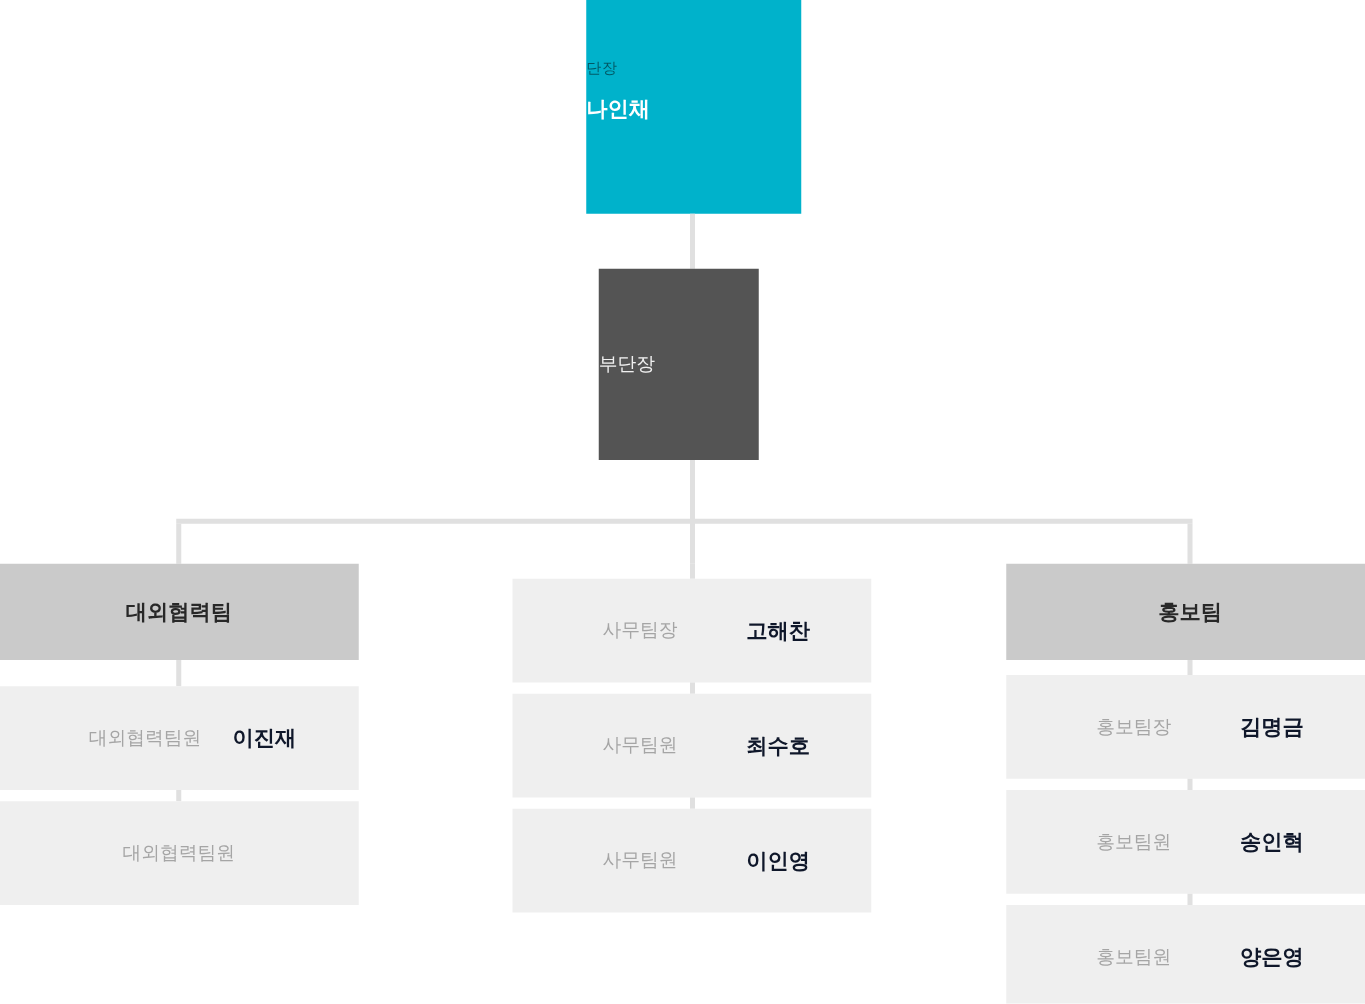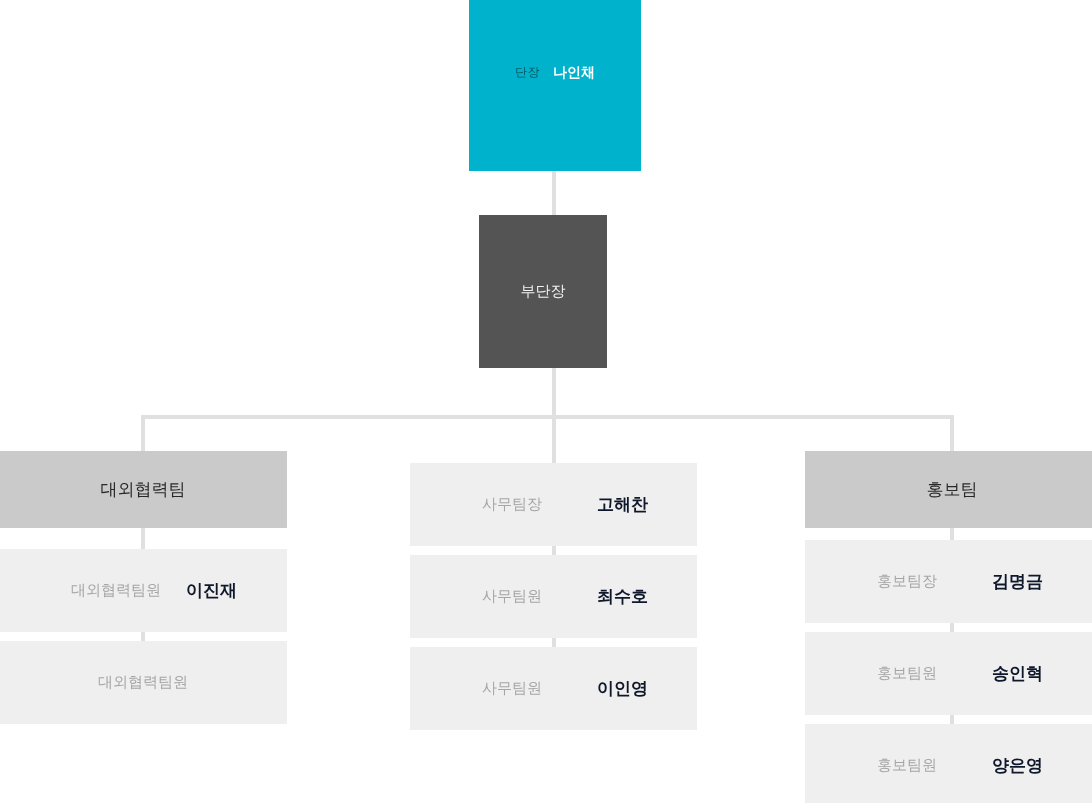--- a/index.html
+++ b/index.html
@@ -7,39 +7,39 @@
     --vice-director-bg:#545454;
     --team-header-bg:#cacaca;
     --member-row-bg:#efefef;
     --connector:#e0e0e0;
   }
   html,body{margin:0;padding:0;background:#ffffff;}
   #stage{
     position:relative;width:1092px;height:803px;background:#ffffff;
     overflow:hidden;font-family:"Liberation Sans","DejaVu Sans",sans-serif;
   }
-  .box{position:absolute;box-sizing:border-box;display:flex;flex-direction:row;align-items:center;justify-content:center;}
+  .box{position:absolute;box-sizing:border-box;display:flex;flex-direction:column;justify-content:center;}
   .director{
     left:469px;top:0;width:172px;height:171px;background:var(--director-bg);
     padding-bottom:26px;gap:13px;
   }
   .director .d-title{font-size:12px;color:rgba(0,0,0,0.5);letter-spacing:0.5px;}
-  .director .d-name{font-size:14px;font-weight:700;color:#ffffff;}
+  .director .d-name{font-size:17px;font-weight:700;color:#ffffff;}
   .vice{
     left:479px;top:215px;width:128px;height:153px;background:var(--vice-director-bg);
     color:#f0f0f0;font-size:15px;
   }
   .conn{position:absolute;background:var(--connector);}
   .conn.v{width:4px;}
   .conn.h{height:4px;}
   .col{position:absolute;top:451px;}
   .thead{
     height:77px;background:var(--team-header-bg);
     display:flex;align-items:center;justify-content:center;
-    font-size:17px;font-weight:400;color:#282828;
+    font-size:17px;font-weight:700;color:#282828;
   }
   .gap{display:block;}
   .gap.g1{height:12px;}
   .gap.g2{height:9px;}
   .gap i{display:block;width:4px;height:100%;margin:0 auto;background:var(--connector);}
   .row{
     height:83px;background:var(--member-row-bg);
     display:flex;align-items:center;box-sizing:border-box;
   }
   .row.solo{justify-content:center;}

